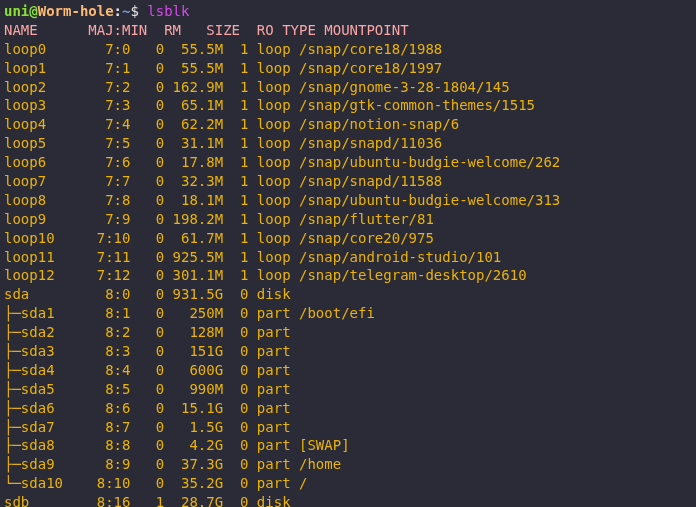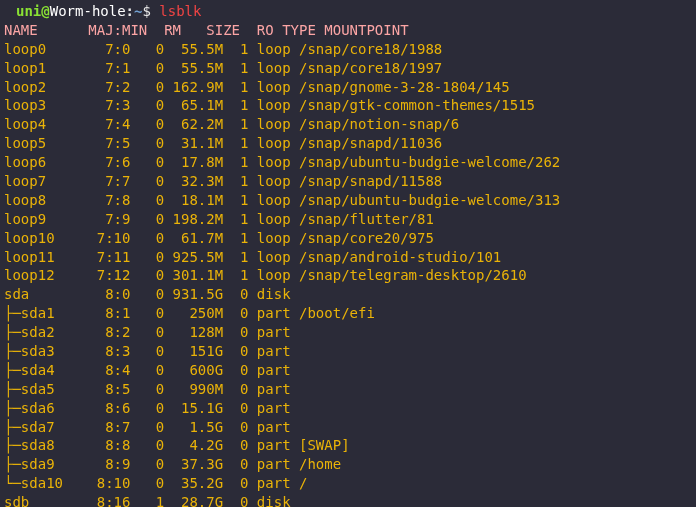--- a/index.html
+++ b/index.html
@@ -11,27 +11,27 @@
     font-size: 14px;
     line-height: 1.35;
     width: 696px;
     height: 507px;
     overflow: hidden;
   }
   .term {
     padding: 2px 4px;
     white-space: pre;
   }
-  .user   { color: #8ae234; font-weight: bold; margin-left: 12px; }
+  .user   { color: #8ae234; font-weight: bold; }
   .at     { color: #8ae234; font-weight: bold; }
-  .host   { color: #ffffff; font-weight: normal; margin-top: 40px; }
+  .host   { color: #fdba74; font-weight: bold; margin-top: 40px; }
   .colon  { color: #e8e8e8; font-weight: bold; }
   .path   { color: #729fcf; font-weight: bold; }
   .dollar { color: #e8e8e8; }
-  .cmd    { color: #ef4444; }
+  .cmd    { color: #d946ef; }
   .hdr    { color: #fca5a5; }
   .row    { color: #eab308; }
 </style>
 </head>
 <body>
 
 <div class="term"><span><span class="user">uni</span><span class="at">@</span><span class="host">Worm-hole</span><span class="colon">:</span><span class="path">~</span><span class="dollar">$ </span><span class="cmd">lsblk</span></span>
 <span class="hdr">NAME      MAJ:MIN  RM   SIZE  RO TYPE MOUNTPOINT</span>
 <div id="rows"><div class="row">loop0       7:0   0  55.5M  1 loop /snap/core18/1988</div><div class="row">loop1       7:1   0  55.5M  1 loop /snap/core18/1997</div><div class="row">loop2       7:2   0 162.9M  1 loop /snap/gnome-3-28-1804/145</div><div class="row">loop3       7:3   0  65.1M  1 loop /snap/gtk-common-themes/1515</div><div class="row">loop4       7:4   0  62.2M  1 loop /snap/notion-snap/6</div><div class="row">loop5       7:5   0  31.1M  1 loop /snap/snapd/11036</div><div class="row">loop6       7:6   0  17.8M  1 loop /snap/ubuntu-budgie-welcome/262</div><div class="row">loop7       7:7   0  32.3M  1 loop /snap/snapd/11588</div><div class="row">loop8       7:8   0  18.1M  1 loop /snap/ubuntu-budgie-welcome/313</div><div class="row">loop9       7:9   0 198.2M  1 loop /snap/flutter/81</div><div class="row">loop10     7:10   0  61.7M  1 loop /snap/core20/975</div><div class="row">loop11     7:11   0 925.5M  1 loop /snap/android-studio/101</div><div class="row">loop12     7:12   0 301.1M  1 loop /snap/telegram-desktop/2610</div><div class="row">sda         8:0   0 931.5G  0 disk</div><div class="row">├─sda1      8:1   0   250M  0 part /boot/efi</div><div class="row">├─sda2      8:2   0   128M  0 part</div><div class="row">├─sda3      8:3   0   151G  0 part</div><div class="row">├─sda4      8:4   0   600G  0 part</div><div class="row">├─sda5      8:5   0   990M  0 part</div><div class="row">├─sda6      8:6   0  15.1G  0 part</div><div class="row">├─sda7      8:7   0   1.5G  0 part</div><div class="row">├─sda8      8:8   0   4.2G  0 part [SWAP]</div><div class="row">├─sda9      8:9   0  37.3G  0 part /home</div><div class="row">└─sda10    8:10   0  35.2G  0 part /</div><div class="row">sdb        8:16   1  28.7G  0 disk</div></div></div>
 

